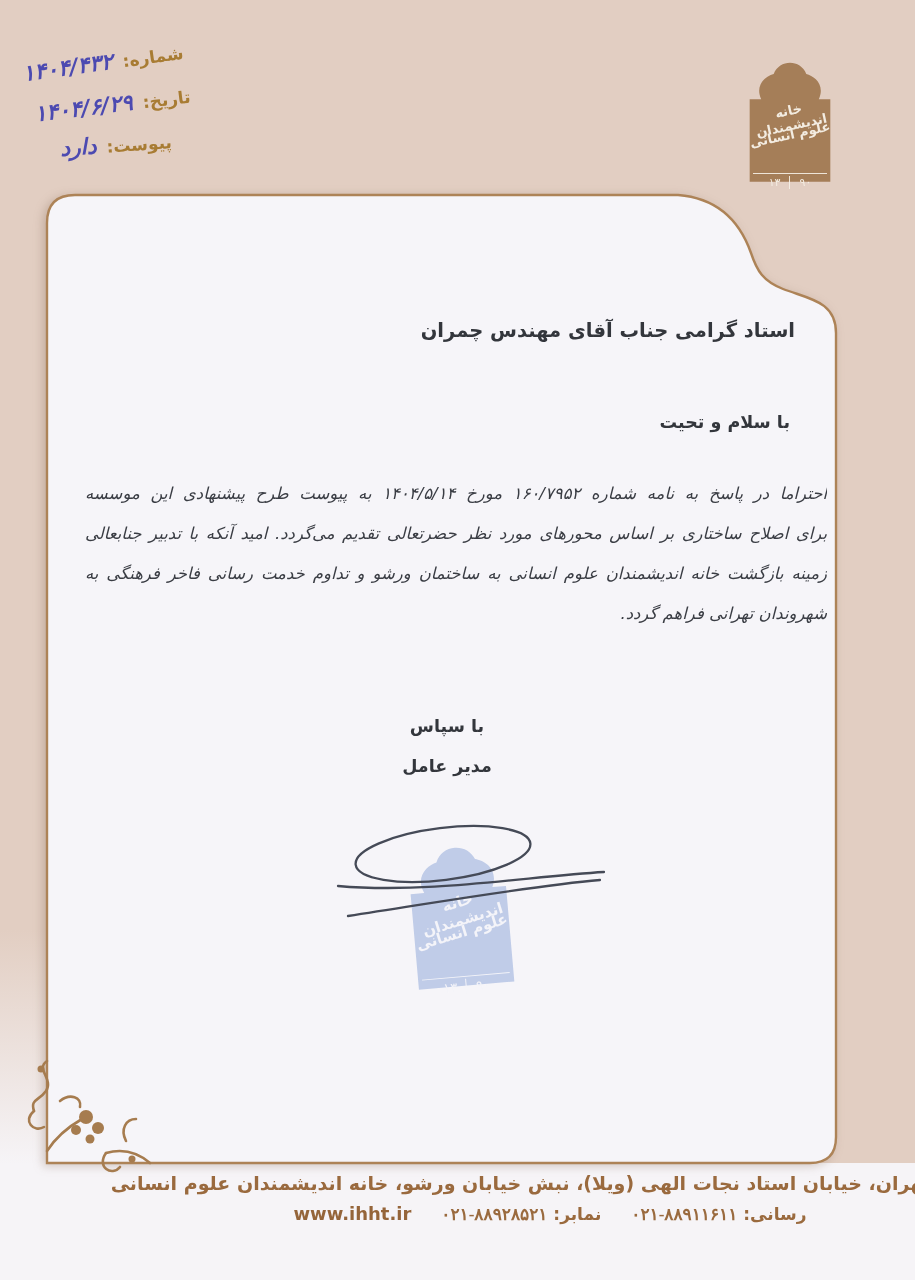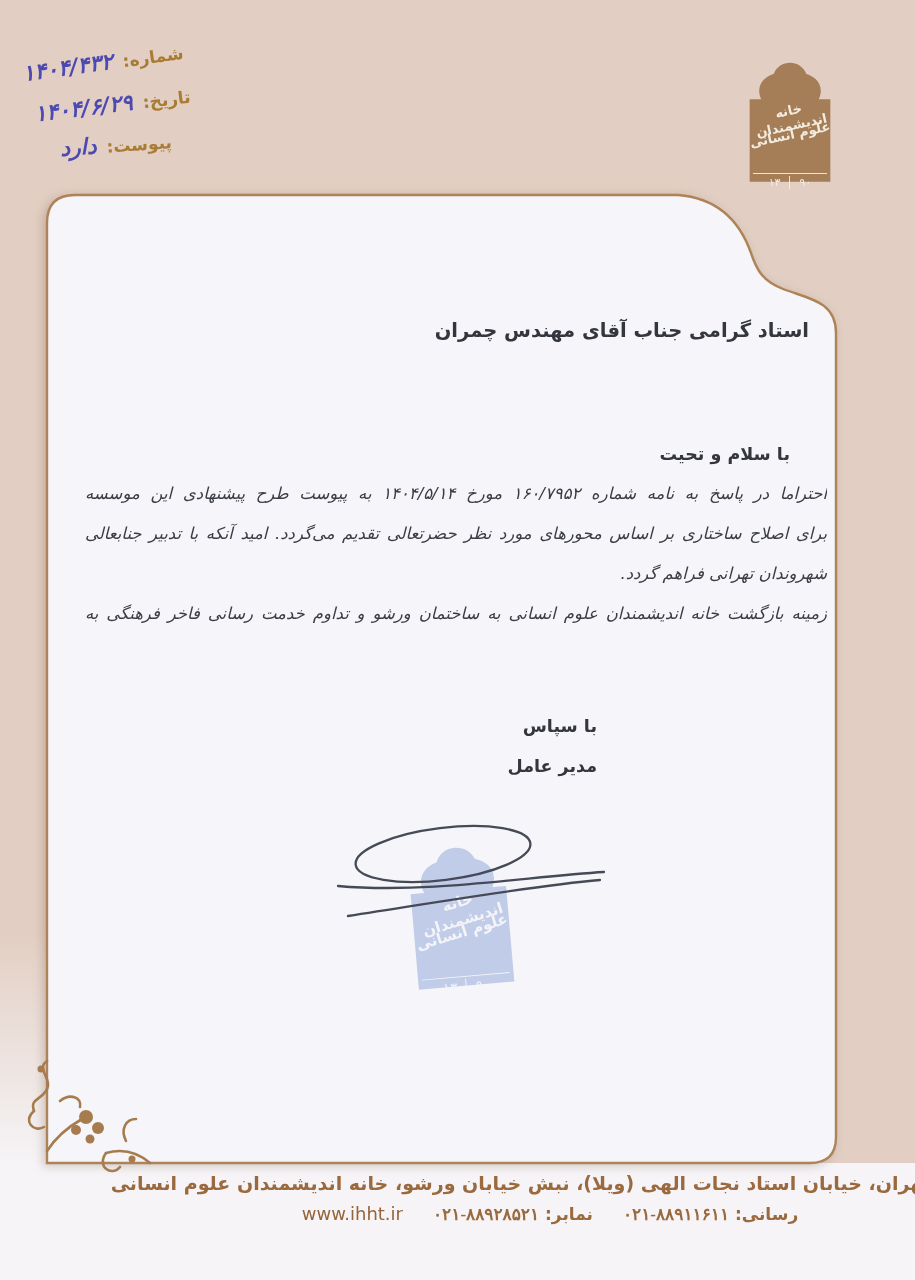--- a/index.html
+++ b/index.html
@@ -51,45 +51,45 @@
 
   .stamp { left:404px; top:842px; width:114px; height:158px; transform:rotate(-5deg); opacity:.92; }
   .stamp .emblem-shape path { fill:#bcc9e7; }
   .stamp .emblem-text, .stamp .emblem-year { color:#f4f4f9; }
   .stamp .emblem-year { border-top-color:rgba(246,245,250,.95); font-size:13px; }
   .stamp .ybar { background:rgba(246,245,250,.95); }
   .stamp .t1 { top:32%; font-size:15px; }
   .stamp .t2 { top:51%; font-size:15px; }
 
   
-  .recipient { position:absolute; right:106px; top:310px; direction:rtl; text-align:left;
+  .recipient { position:absolute; right:120px; top:310px; direction:rtl; text-align:left;
                font-weight:bold; color:#33363c; font-size:19.5px; line-height:42px; white-space:nowrap; }
-  .salutation { position:absolute; right:125px; top:444px; direction:rtl;
+  .salutation { position:absolute; right:125px; top:412px; direction:rtl;
                 font-weight:bold; color:#33363c; font-size:17.5px; white-space:nowrap; }
 
   .body-text { position:absolute; left:85px; top:474px; width:742px; direction:rtl;
                color:#3a3d44; font-size:16.5px; }
   .body-text .bl { height:40px; line-height:40px; overflow:hidden;
                    text-align:justify; text-align-last:justify;font-style:italic; }
   .body-text .bl-last { text-align:right; text-align-last:right; }
 
   .sign-block { position:absolute; left:297px; top:706px; width:300px; direction:rtl;
-                font-weight:bold; color:#33363c; font-size:17.5px; line-height:40px; }
+                text-align:center; font-weight:bold; color:#33363c; font-size:17.5px; line-height:40px; }
 
   .signature-svg { position:absolute; left:320px; top:810px; width:300px; height:120px; }
   .signature-svg path, .signature-svg ellipse { stroke:#454a57; stroke-width:2.3; fill:none; stroke-linecap:round; }
 
   
   .footer { position:absolute; left:170px; top:1172px; width:760px; direction:rtl;
             text-align:center; color:#9a6a3e; }
   .footer .address { font-size:19px; font-weight:bold; white-space:nowrap; }
   .footer .contacts { margin-top:9px; display:flex; direction:rtl; justify-content:center;
                       align-items:baseline; gap:30px; font-size:17px; font-weight:bold; white-space:nowrap; }
   .num { direction:ltr; unicode-bidi:isolate; letter-spacing:1px;font-family:Liberation Serif, serif; }
-  .website { direction:ltr; unicode-bidi:isolate; font-size:18px; font-weight:normal; color:#95653a;text-align:right; }
+  .website { direction:ltr; unicode-bidi:isolate; font-size:18px; font-weight:bold; color:#95653a;text-align:right; }
 </style>
 </head>
 <body>
 
 <div class="band-bottom"></div>
 <div class="left-fade"></div>
 
 <svg class="sheet" width="915" height="1280" viewBox="0 0 915 1280">
   <path class="sheet-path" d="M75 195 L678 195 C716 198 739 219 751 253 C757 271 763 281 783 289 C809 299 836 301 836 333 L836 1137 Q836 1163 810 1163 L47 1163 L47 223 Q47 195 75 195 Z"></path>
 </svg>
@@ -142,22 +142,22 @@
 
 <div class="recipient">
   <div>استاد گرامی جناب آقای مهندس چمران</div>
 </div>
 
 <div class="salutation">با سلام و تحیت</div>
 
 <div class="body-text">
   <div class="bl">احتراما در پاسخ به نامه شماره ۱۶۰/۷۹۵۲ مورخ ۱۴۰۴/۵/۱۴ به پیوست طرح پیشنهادی این موسسه</div>
   <div class="bl">برای اصلاح ساختاری بر اساس محورهای مورد نظر حضرتعالی تقدیم می‌گردد. امید آنکه با تدبیر جنابعالی</div>
+  <div class="bl">زمینه بازگشت خانه اندیشمندان علوم انسانی به ساختمان ورشو و تداوم خدمت رسانی فاخر فرهنگی به</div>
   <div class="bl bl-last">شهروندان تهرانی فراهم گردد.</div>
-  <div class="bl">زمینه بازگشت خانه اندیشمندان علوم انسانی به ساختمان ورشو و تداوم خدمت رسانی فاخر فرهنگی به</div>
 </div>
 
 <div class="sign-block">
   <div>با سپاس</div>
   <div>مدیر عامل</div>
 </div>
 
 <div class="emblem stamp">
   <svg class="emblem-shape" viewBox="0 0 100 145" preserveAspectRatio="none">
     <path d="M8 132 L8 44 L20 44 C13 28 25 19 33 17 C36 9 43 5 50 5 C57 5 64 9 67 17 C75 19 87 28 80 44 L92 44 L92 132 Z"></path>

